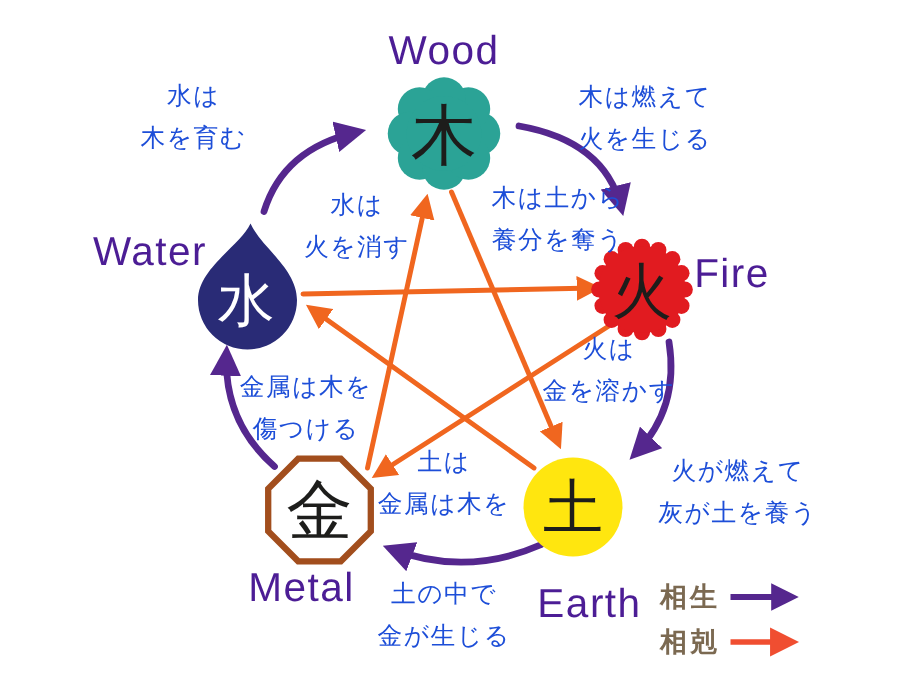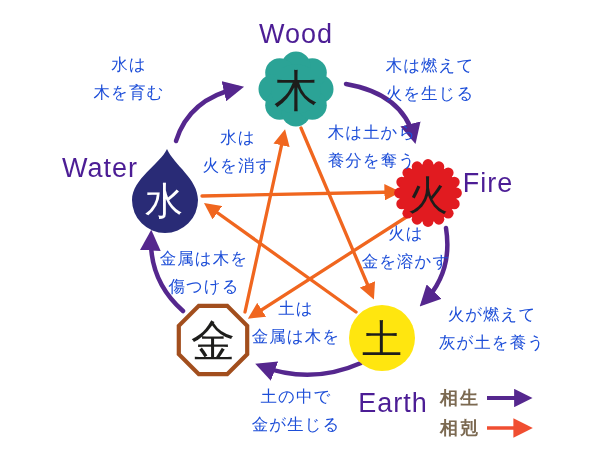--- a/index.html
+++ b/index.html
@@ -106,20 +106,21 @@
 
   <div class="kanji" style="left:296px;top:91px;font-size:44px;">木</div>
   <div class="kanji" style="left:428px;top:195px;font-size:40px;">火</div>
   <div class="kanji light" style="left:164px;top:201px;font-size:38px;">水</div>
   <div class="kanji" style="left:213px;top:341px;font-size:44px;">金</div>
   <div class="kanji" style="left:382px;top:339px;font-size:40px;">土</div>
 
   <div class="en-label" style="left:296px;top:34px;">Wood</div>
   <div class="en-label" style="left:488px;top:183px;">Fire</div>
   <div class="en-label" style="left:100px;top:168px;">Water</div>
+  <div class="en-label" style="left:201px;top:392px;">Metal</div>
   <div class="en-label" style="left:393px;top:403px;">Earth</div>
 
   <div class="jp-note" style="left:129px;top:50px;">水は
 木を育む</div>
   <div class="jp-note" style="left:430px;top:51px;">木は燃えて
 火を生じる</div>
   <div class="jp-note" style="left:492px;top:272px;margin-top:28px;">火が燃えて
 灰が土を養う</div>
   <div class="jp-note" style="left:296px;top:382px;text-align:center;">土の中で
 金が生じる</div>

